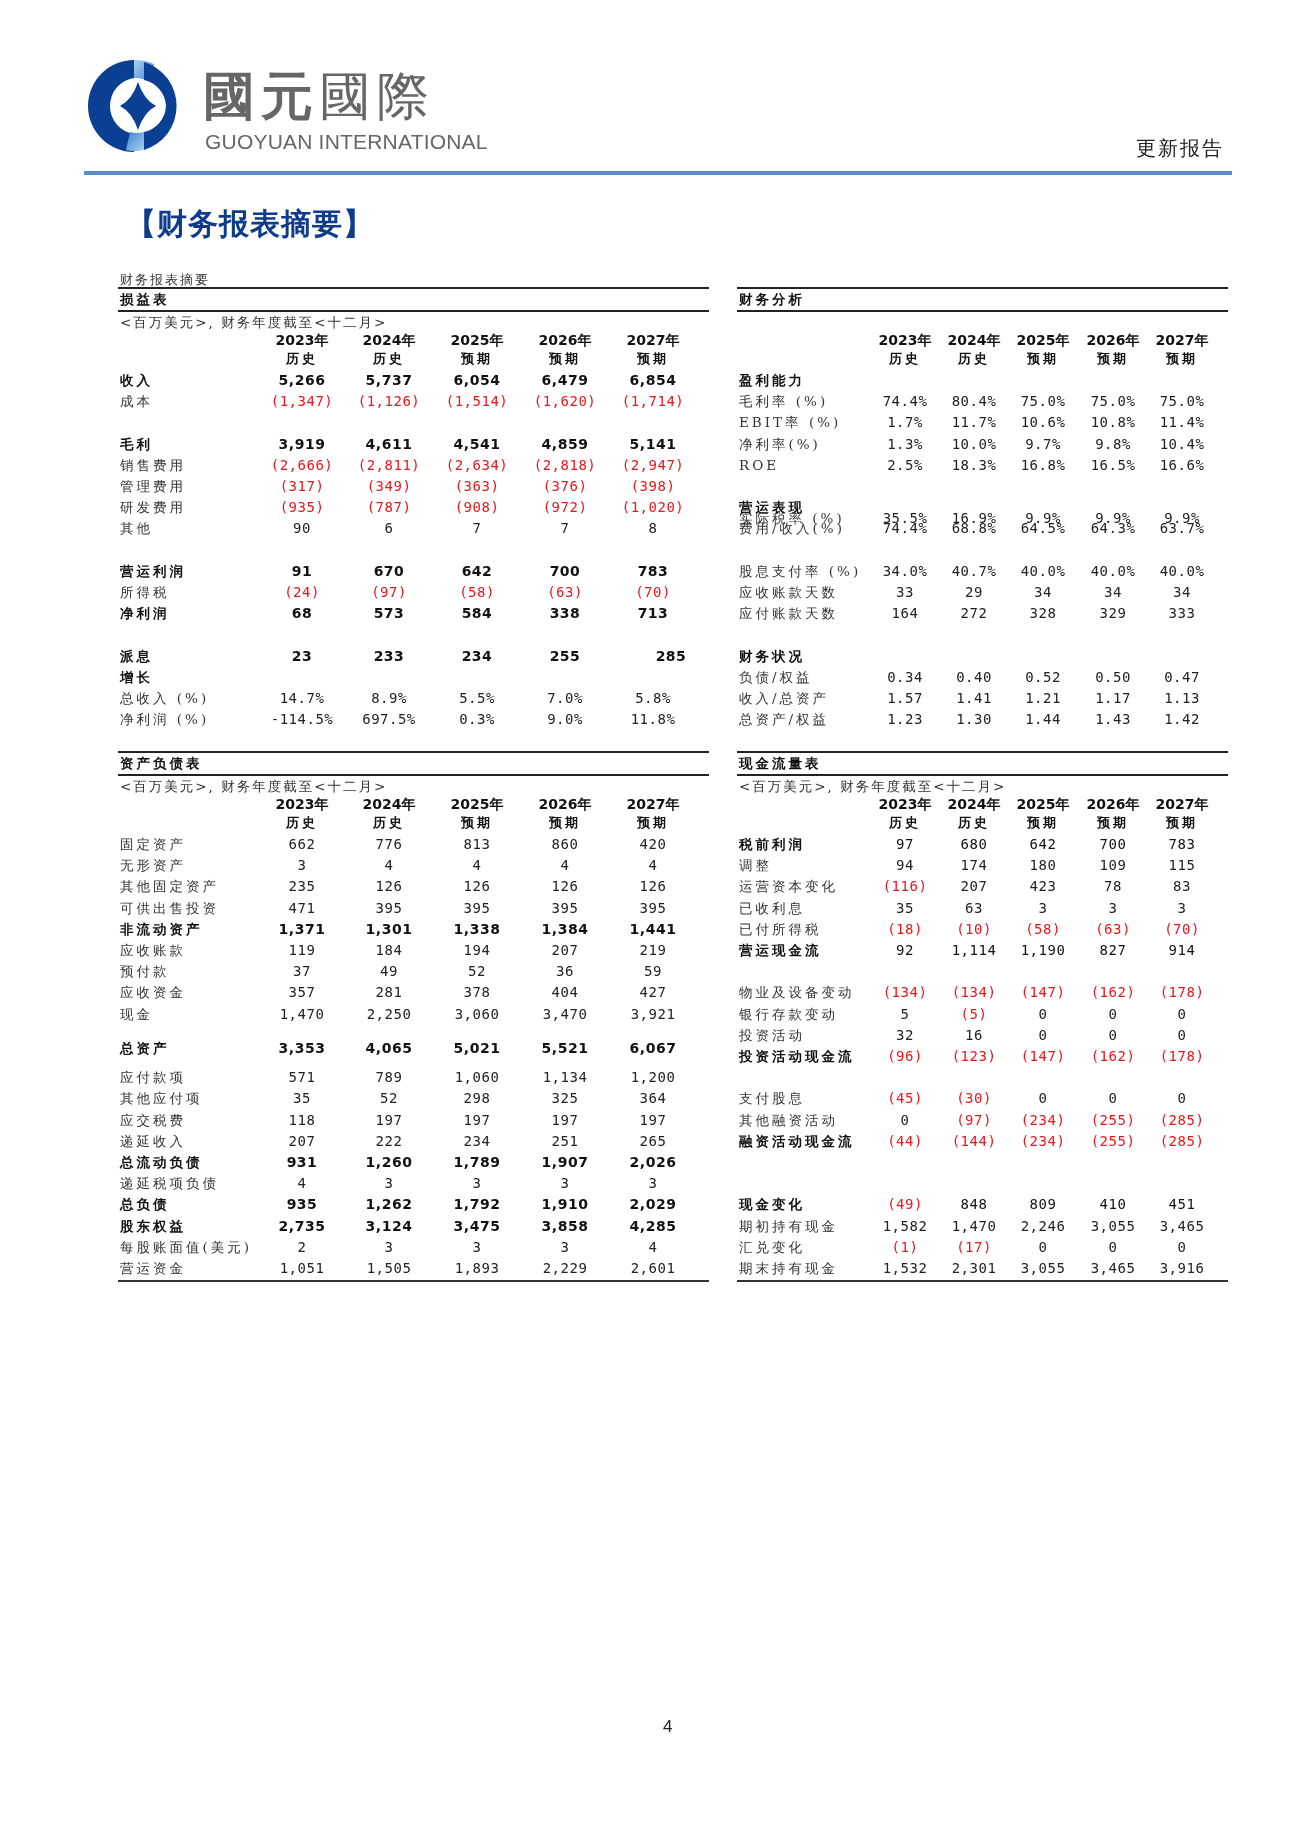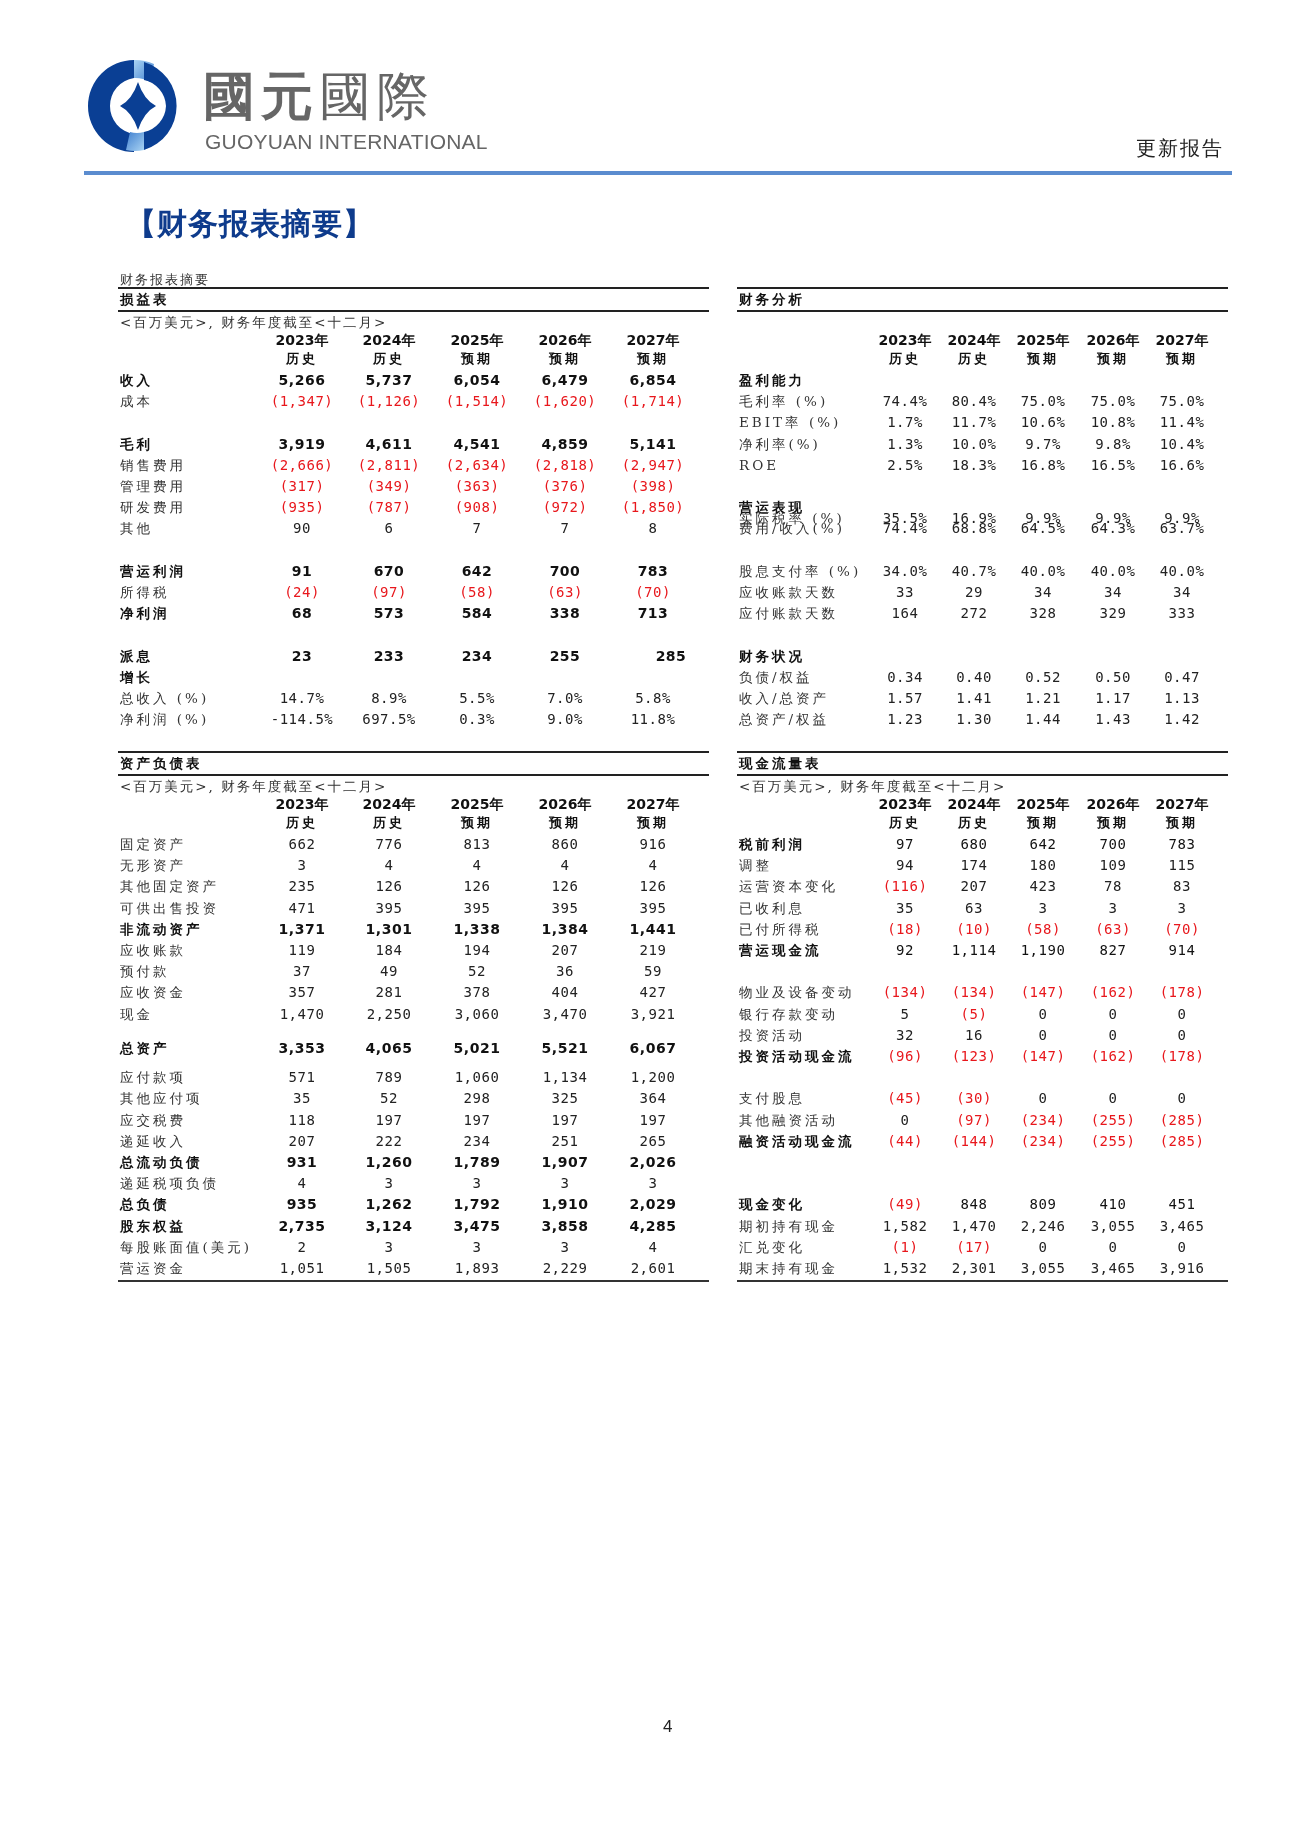--- a/index.html
+++ b/index.html
@@ -121,21 +121,21 @@
       <span class="v neg" style="left:317px;">(363)</span>
       <span class="v neg" style="left:405px;">(376)</span>
       <span class="v neg" style="left:493px;">(398)</span>
     </div>
     <div class="row" style="left:120px;top:497px;width:589px;">
       <span class="lbl">研发费用</span>
       <span class="v neg" style="left:142px;">(935)</span>
       <span class="v neg" style="left:229px;">(787)</span>
       <span class="v neg" style="left:317px;">(908)</span>
       <span class="v neg" style="left:405px;">(972)</span>
-      <span class="v neg" style="left:493px;">(1,850)</span>
+      <span class="v neg" style="left:493px;">(1,020)</span>
     </div>
     <div class="row" style="left:120px;top:518px;width:589px;">
       <span class="lbl">其他</span>
       <span class="v" style="left:142px;">90</span>
       <span class="v" style="left:229px;">6</span>
       <span class="v" style="left:317px;">7</span>
       <span class="v" style="left:405px;">7</span>
       <span class="v" style="left:493px;">8</span>
     </div>
     <div class="row bold" style="left:120px;top:561px;width:589px;">
@@ -340,21 +340,21 @@
     <div class="abs yr" style="left:525px;top:796px;">2026年</div>
     <div class="abs yrsub" style="left:525px;top:814px;">预期</div>
     <div class="abs yr" style="left:613px;top:796px;">2027年</div>
     <div class="abs yrsub" style="left:613px;top:814px;">预期</div>
     <div class="row" style="left:120px;top:834px;width:589px;">
       <span class="lbl">固定资产</span>
       <span class="v" style="left:142px;">662</span>
       <span class="v" style="left:229px;">776</span>
       <span class="v" style="left:317px;">813</span>
       <span class="v" style="left:405px;">860</span>
-      <span class="v" style="left:493px;">916</span>
+      <span class="v" style="left:493px;">420</span>
     </div>
     <div class="row" style="left:120px;top:855px;width:589px;">
       <span class="lbl">无形资产</span>
       <span class="v" style="left:142px;">3</span>
       <span class="v" style="left:229px;">4</span>
       <span class="v" style="left:317px;">4</span>
       <span class="v" style="left:405px;">4</span>
       <span class="v" style="left:493px;">4</span>
     </div>
     <div class="row" style="left:120px;top:876px;width:589px;">

